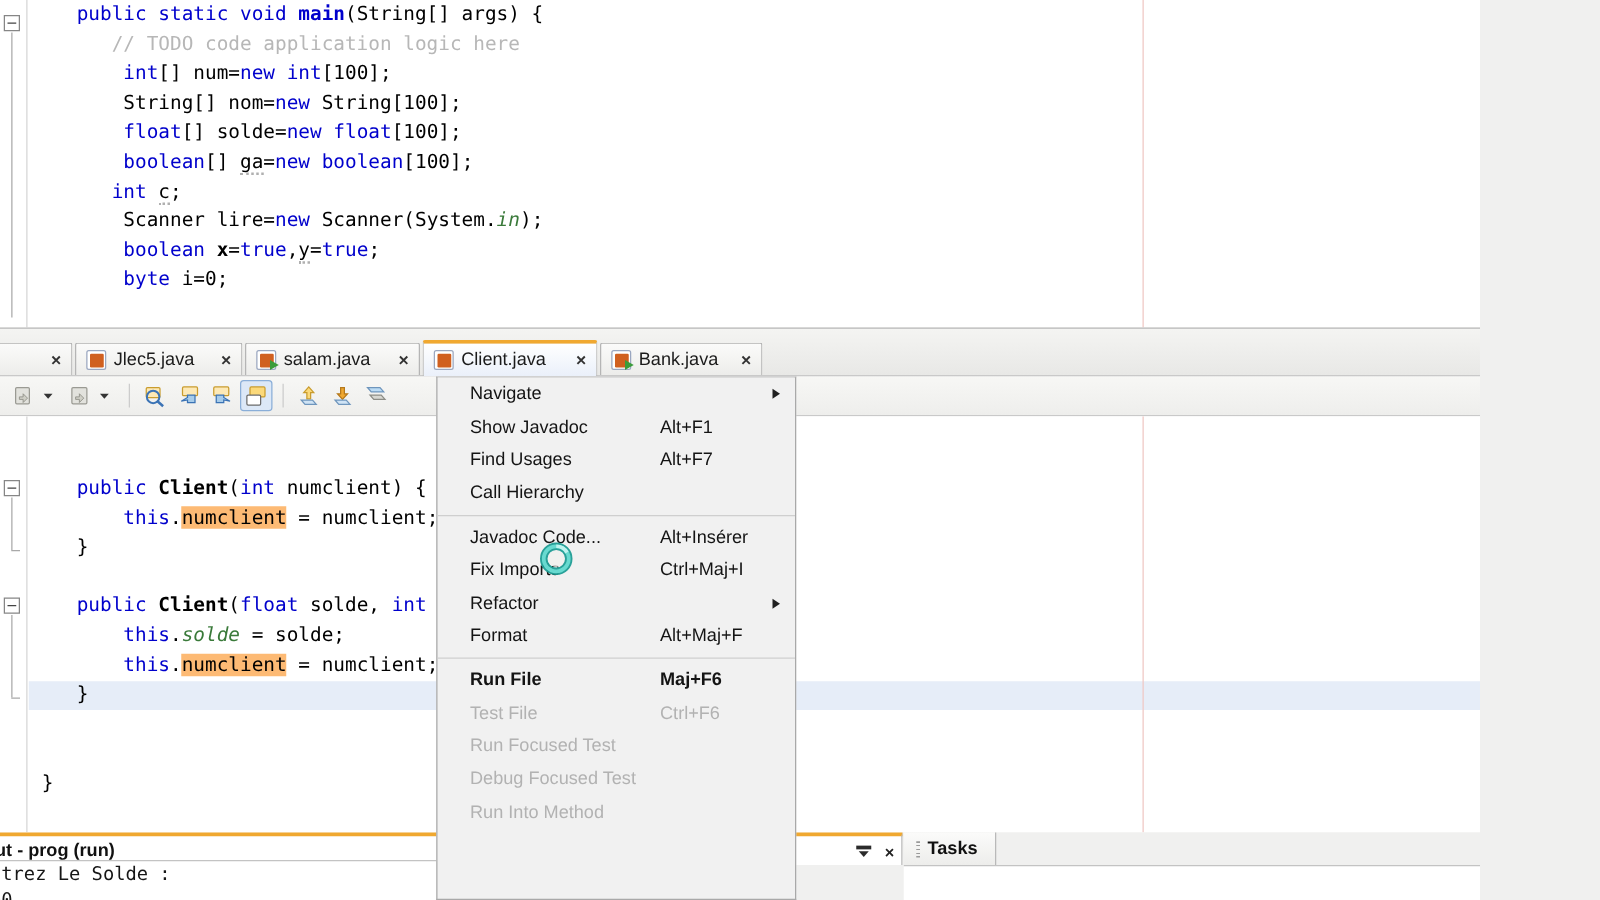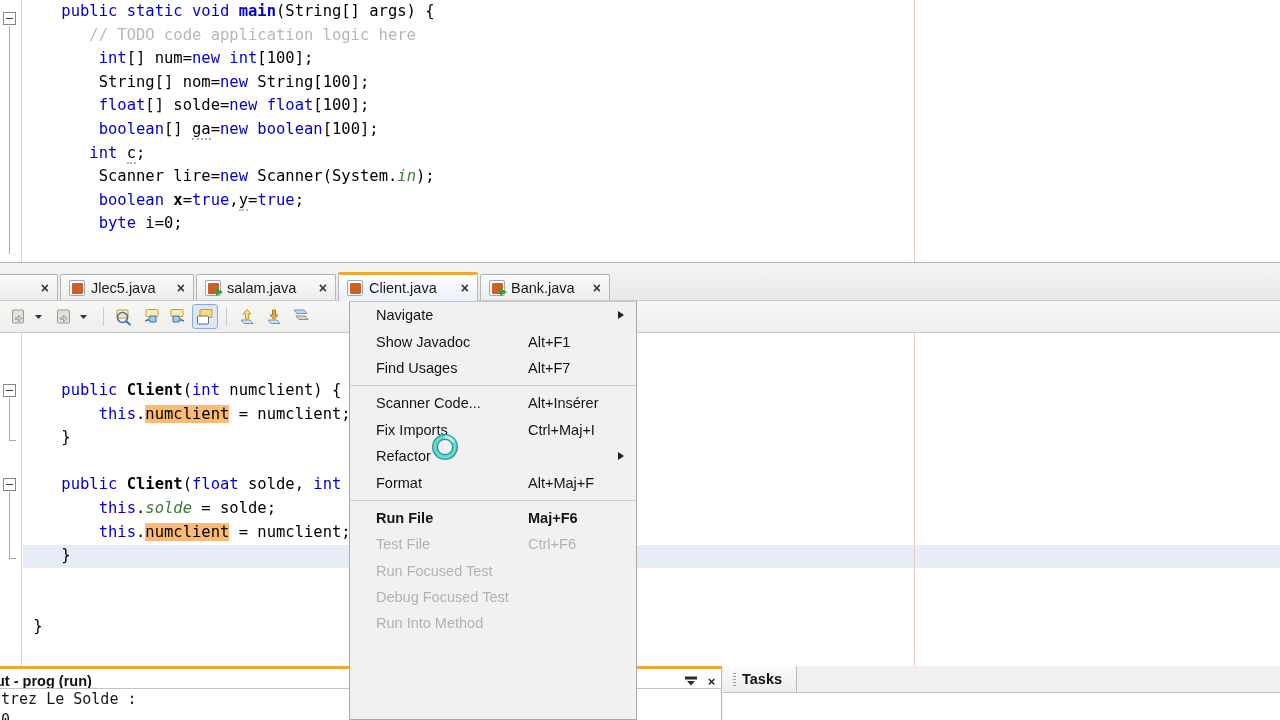--- a/index.html
+++ b/index.html
@@ -2,21 +2,21 @@
 <html><head>
 <meta charset="utf-8">
 <style>
   * { box-sizing: border-box; margin: 0; padding: 0; }
   html, body {
     width: 1280px; height: 720px;
     overflow: hidden;
     background: #f0f0ef;
     font-family: "Liberation Sans", sans-serif;
   }
-  #app { position: relative; width: 1280px; height: 720px; }
+  #app { position: relative; width: 1184px; height: 720px; }
 
   
   .editor {
     position: absolute;
     left: 0; right: 0;
     background: #ffffff;
     overflow: hidden;
   }
   .gutter {
     position: absolute;
@@ -442,23 +442,26 @@
         <span class="arrow"></span>
       </div>
       <div class="mi">
         <span class="lbl">Show Javadoc</span>
         <span class="acc">Alt+F1</span>
       </div>
       <div class="mi">
         <span class="lbl">Find Usages</span>
         <span class="acc">Alt+F7</span>
       </div>
+      <div class="mi">
+        <span class="lbl">Call Hierarchy</span>
+      </div>
       <div class="msep"></div>
       <div class="mi">
-        <span class="lbl">Scanner Code...</span>
+        <span class="lbl">Javadoc Code...</span>
         <span class="acc">Alt+Insérer</span>
       </div>
       <div class="mi">
         <span class="lbl">Fix Imports</span>
         <span class="acc">Ctrl+Maj+I</span>
       </div>
       <div class="mi">
         <span class="lbl">Refactor</span>
         <span class="arrow"></span>
       </div>

